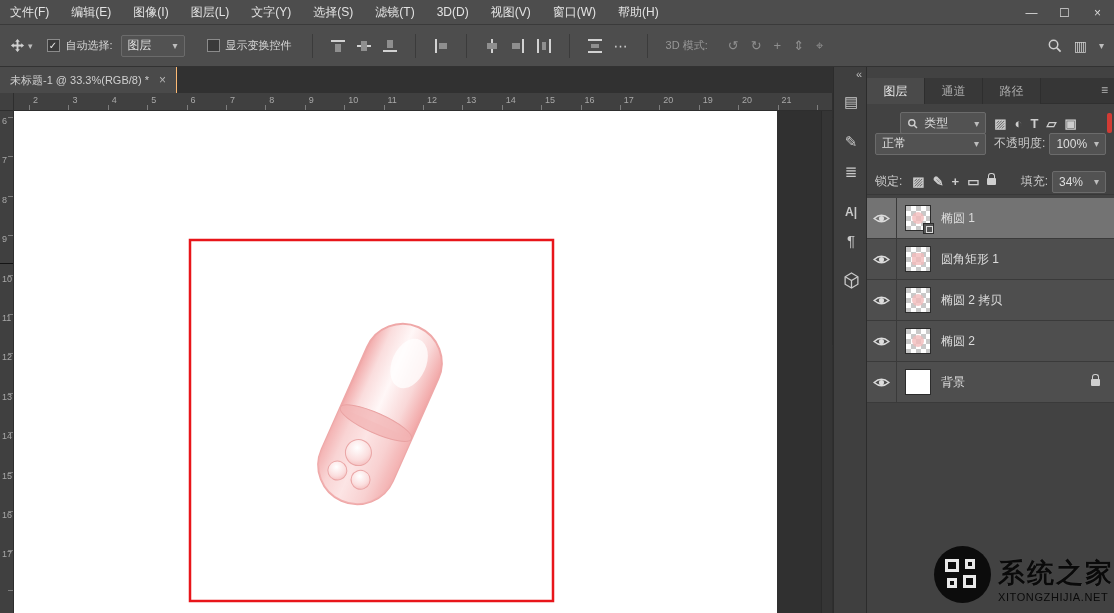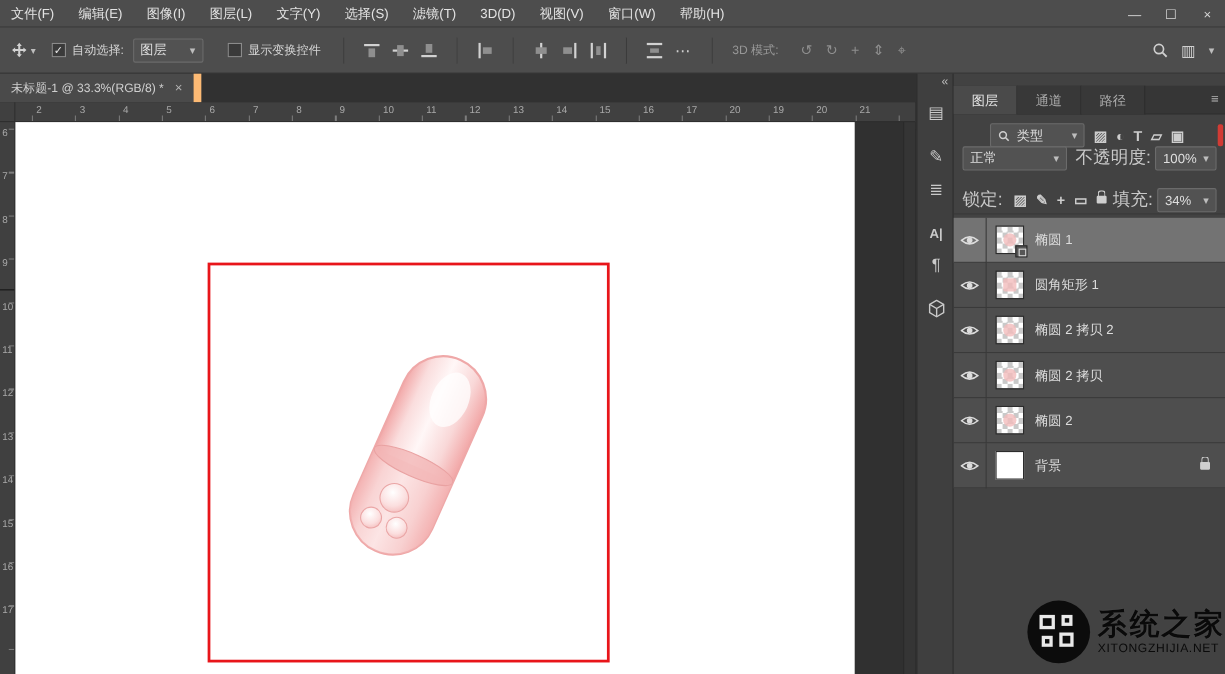--- a/index.html
+++ b/index.html
@@ -44,21 +44,21 @@
   .dots { color:#cfcfcf; font-size:14px; letter-spacing:1px; margin:0 6px; }
   .dim { color:#979797; }
   .g3d { display:flex; align-items:center; gap:12px; }
   .g3d .gico { color:#8f8f8f; font-size:13px; }
   .ob-right { margin-left:auto; display:flex; align-items:center; gap:12px; }
   .wsicon { color:#cfcfcf; font-size:14px; }
 
   
   .tabrow { position:absolute; left:0; top:67px; width:833px; height:26px; background:#313131; }
   .doctab { position:absolute; left:0; top:0; height:26px; background:#4a4a4a; display:flex; align-items:center;
-            padding:0 10px; gap:10px; border-right:7px solid #fdba74; }
+            padding:0 10px; gap:10px; border-right:1px solid #fdba74; }
   .doctab .t { color:#cfcfcf; font-size:11px; white-space:nowrap; }
   .doctab .x { color:#b5b5b5; font-size:12px; }
 
   
   .corner { position:absolute; left:0; top:93px; width:14px; height:18px; background:#404040; border-right:1px solid #2e2e2e; border-bottom:1px solid #2e2e2e; }
   .hruler { position:absolute; left:14px; top:93px; width:818px; height:18px; background:#404040; border-bottom:1px solid #2e2e2e; overflow:hidden; }
   .hruler .ticks { position:absolute; left:0; right:0; bottom:0; height:5px;
                    background:repeating-linear-gradient(90deg,#7d7d7d 0 1px,transparent 1px 39.4px); background-position:15px 0; }
   .hnums { position:absolute; left:19px; top:3px; display:flex; }
   .hnums span { width:39.4px; font-size:9px; color:#a8a8a8; line-height:1; }
@@ -88,21 +88,21 @@
   .panel-tabs { position:absolute; left:0; top:11px; width:247px; height:26px; background:#363636; display:flex; border-bottom:1px solid #303030; }
   .ptab { width:58px; height:26px; display:flex; align-items:center; justify-content:center; font-size:12px;
           color:#ababab; background:#383838; border-right:1px solid #2e2e2e; }
   .ptab.active { background:#4a4a4a; color:#e6e6e6; }
   .panel-menu { position:absolute; right:6px; top:16px; color:#b5b5b5; font-size:12px; }
 
   .prow { position:absolute; left:0; width:247px; display:flex; align-items:center; padding:0 8px; }
   .prow.filter { top:41px; height:30px;justify-content:center; }
   .prow.blend  { top:63px; height:27px; }
   .prow.lock   { top:102px; height:26px; border-bottom:1px solid #383838; }
-  .plabel { color:#c9c9c9; font-size:16px; white-space:nowrap; }
+  .plabel { color:#c9c9c9; font-size:12px; white-space:nowrap; }
   .ficon { color:#cdcdcd; font-size:13px; margin:0 4px; font-weight:bold; }
   .redpin { position:absolute; right:2px; top:5px; width:5px; height:20px; background:#d23b34; border-radius:2px; }
 
   .padlock { width:9px; height:7px; background:#cfcfcf; border-radius:1px; position:relative; display:inline-block; margin-top:4px; }
   .padlock::before { content:""; position:absolute; top:-5px; left:1px; width:5px; height:5px;
                      border:1.5px solid #cfcfcf; border-bottom:none; border-radius:3px 3px 0 0; }
 
   .layer-list { position:absolute; left:0; top:131px; width:247px; }
   .layer-row { position:relative; width:247px; height:41px; background:#4e4e4e; border-bottom:1px solid #3a3a3a;
                display:flex; align-items:center; }
@@ -113,21 +113,21 @@
   .thumb.white { background:#ffffff; }
   .thumb .shape { position:absolute; left:6px; top:6px; width:12px; height:12px; background:#f3bcbc; border-radius:50%; opacity:.8; }
   .thumb .shape.rect { border-radius:2px; }
   .thumb-badge { position:absolute; right:-4px; bottom:-4px; width:11px; height:11px; background:#565656;
                  border:1px solid #2c2c2c; }
   .thumb-badge::after { content:""; position:absolute; left:2px; top:2px; width:5px; height:5px; border:1px solid #dcdcdc; }
   .layer-name { color:#dcdcdc; font-size:12px; margin-left:10px; white-space:nowrap; }
   .row-lock { position:absolute; right:14px; top:13px; }
 
   
-  .watermark { position:absolute; left:934px; top:546px; display:flex; align-items:center; gap:7px; z-index:50; }
+  .watermark { position:absolute; left:934px; top:546px; display:flex; align-items:flex-end; gap:7px; z-index:50; }
   .wm-logo { width:57px; height:57px; border-radius:50%; background:#0c0c0c; position:relative; flex:0 0 auto; }
   .wm-logo i { position:absolute; border:3px solid #e9e9e9; }
   .wm-logo .s1 { left:11px; top:13px; width:14px; height:13px; }
   .wm-logo .s2 { left:31px; top:13px; width:10px; height:10px; }
   .wm-logo .s3 { left:13px; top:32px; width:10px; height:10px; }
   .wm-logo .s4 { left:29px; top:29px; width:13px; height:13px; }
   .wm-text .wt1 { font-size:27px; font-weight:bold; color:#0a0a0a; line-height:1.1; letter-spacing:2px;
                   text-shadow:0 0 1px rgba(255,255,255,.18); }
   .wm-text .wt2 { font-size:11px; font-weight:normal; color:#0a0a0a; letter-spacing:.6px; margin-top:2px; }
 </style>
@@ -391,32 +391,20 @@
       <div class="layer-row">
         <span class="eye-cell">
           <svg width="17" height="13" viewBox="0 0 16 12">
               <path d="M1 6 Q8 0 15 6 Q8 12 1 6 Z" fill="none" stroke="#dcdcdc" stroke-width="1.3"></path>
               <circle cx="8" cy="6" r="2.4" fill="#dcdcdc"></circle>
             </svg>
         </span>
         <span class="thumb">
             <span class="shape"></span>
           </span>
-        <span class="layer-name">椭圆 2 拷贝 2</span>
-      </div>
-      <div class="layer-row">
-        <span class="eye-cell">
-          <svg width="17" height="13" viewBox="0 0 16 12">
-              <path d="M1 6 Q8 0 15 6 Q8 12 1 6 Z" fill="none" stroke="#dcdcdc" stroke-width="1.3"></path>
-              <circle cx="8" cy="6" r="2.4" fill="#dcdcdc"></circle>
-            </svg>
-        </span>
-        <span class="thumb">
-            <span class="shape"></span>
-          </span>
         <span class="layer-name">椭圆 2 拷贝</span>
       </div>
       <div class="layer-row">
         <span class="eye-cell">
           <svg width="17" height="13" viewBox="0 0 16 12">
               <path d="M1 6 Q8 0 15 6 Q8 12 1 6 Z" fill="none" stroke="#dcdcdc" stroke-width="1.3"></path>
               <circle cx="8" cy="6" r="2.4" fill="#dcdcdc"></circle>
             </svg>
         </span>
         <span class="thumb">

